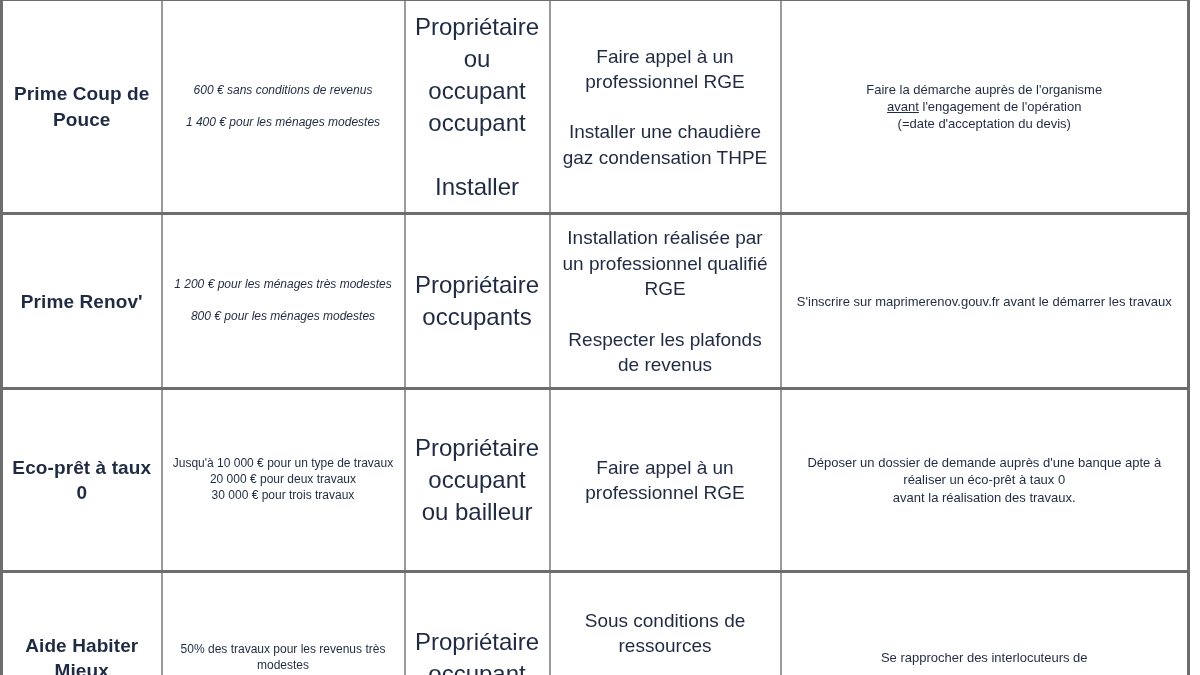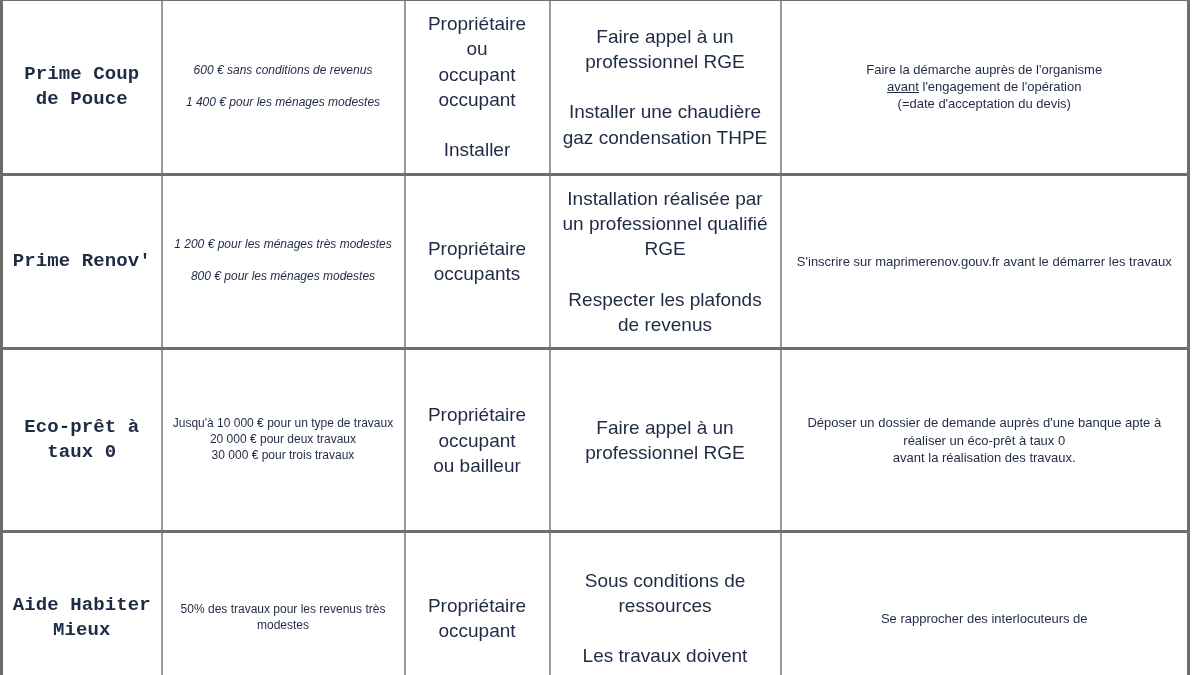--- a/index.html
+++ b/index.html
@@ -35,37 +35,37 @@
     border-left: 2px solid #9a9a9a;
     border-right: 2px solid #9a9a9a;
     border-top: 3px solid #6d6d6d;
     border-bottom: 3px solid #6d6d6d;
     text-align: center;
     vertical-align: middle;
     padding: 10px 8px;
     line-height: 1.33;
   }
 
-  .aid-table tr > td:first-child { border-left: 3px solid #6d6d6d; font-family: Liberation Mono, monospace; }
+  .aid-table tr > td:first-child { border-left: 3px solid #6d6d6d; }
   .aid-table tr > td:last-child  { border-right: 3px solid #6d6d6d; }
 
   
   .cell-name {
     font-weight: bold;
     font-size: 19px;
     letter-spacing: .1px;
   }
   .cell-amount {
     font-size: 12px;
   }
   .cell-amount.italic {
     font-style: italic;
   }
   .cell-who {
-    font-size: 19px;
+    font-size: 24px;
   }
   .cell-cond {
     font-size: 19px;
   }
   .cell-steps {
     font-size: 13px;
   }
 
   .blank-line {
     display: block;

